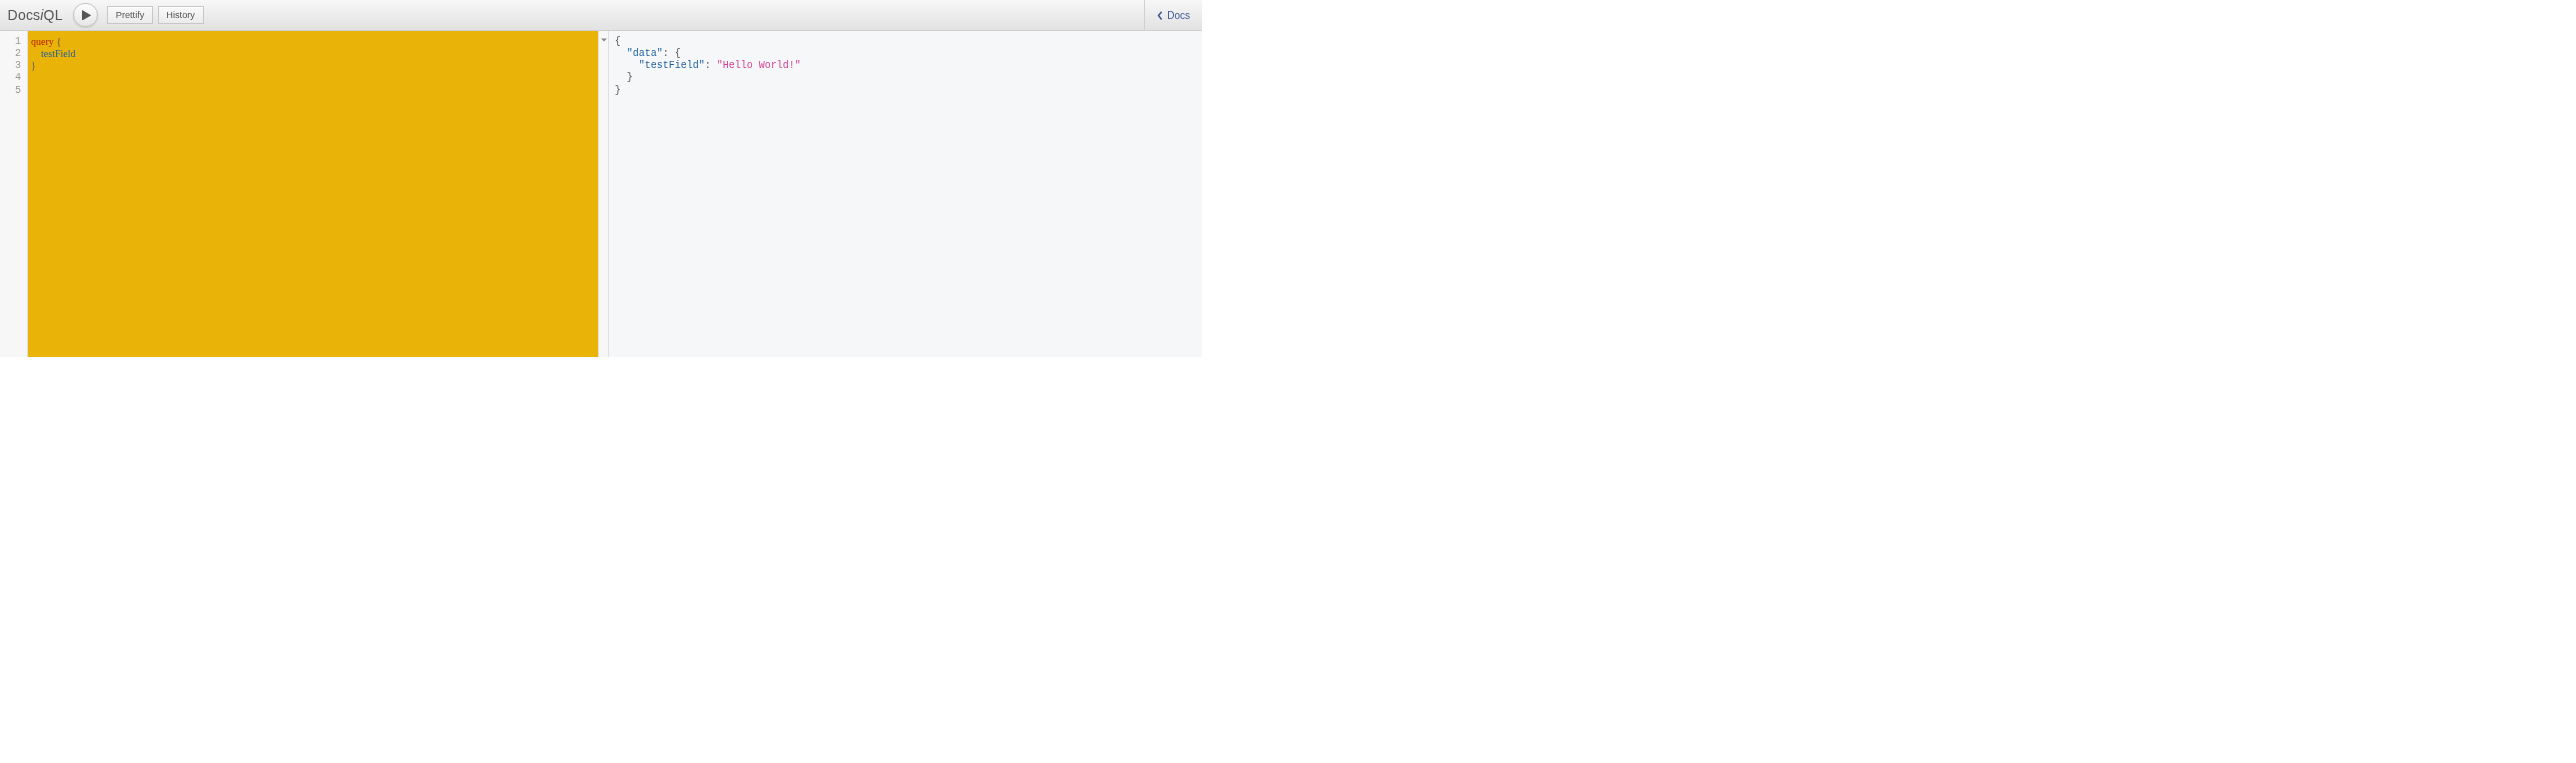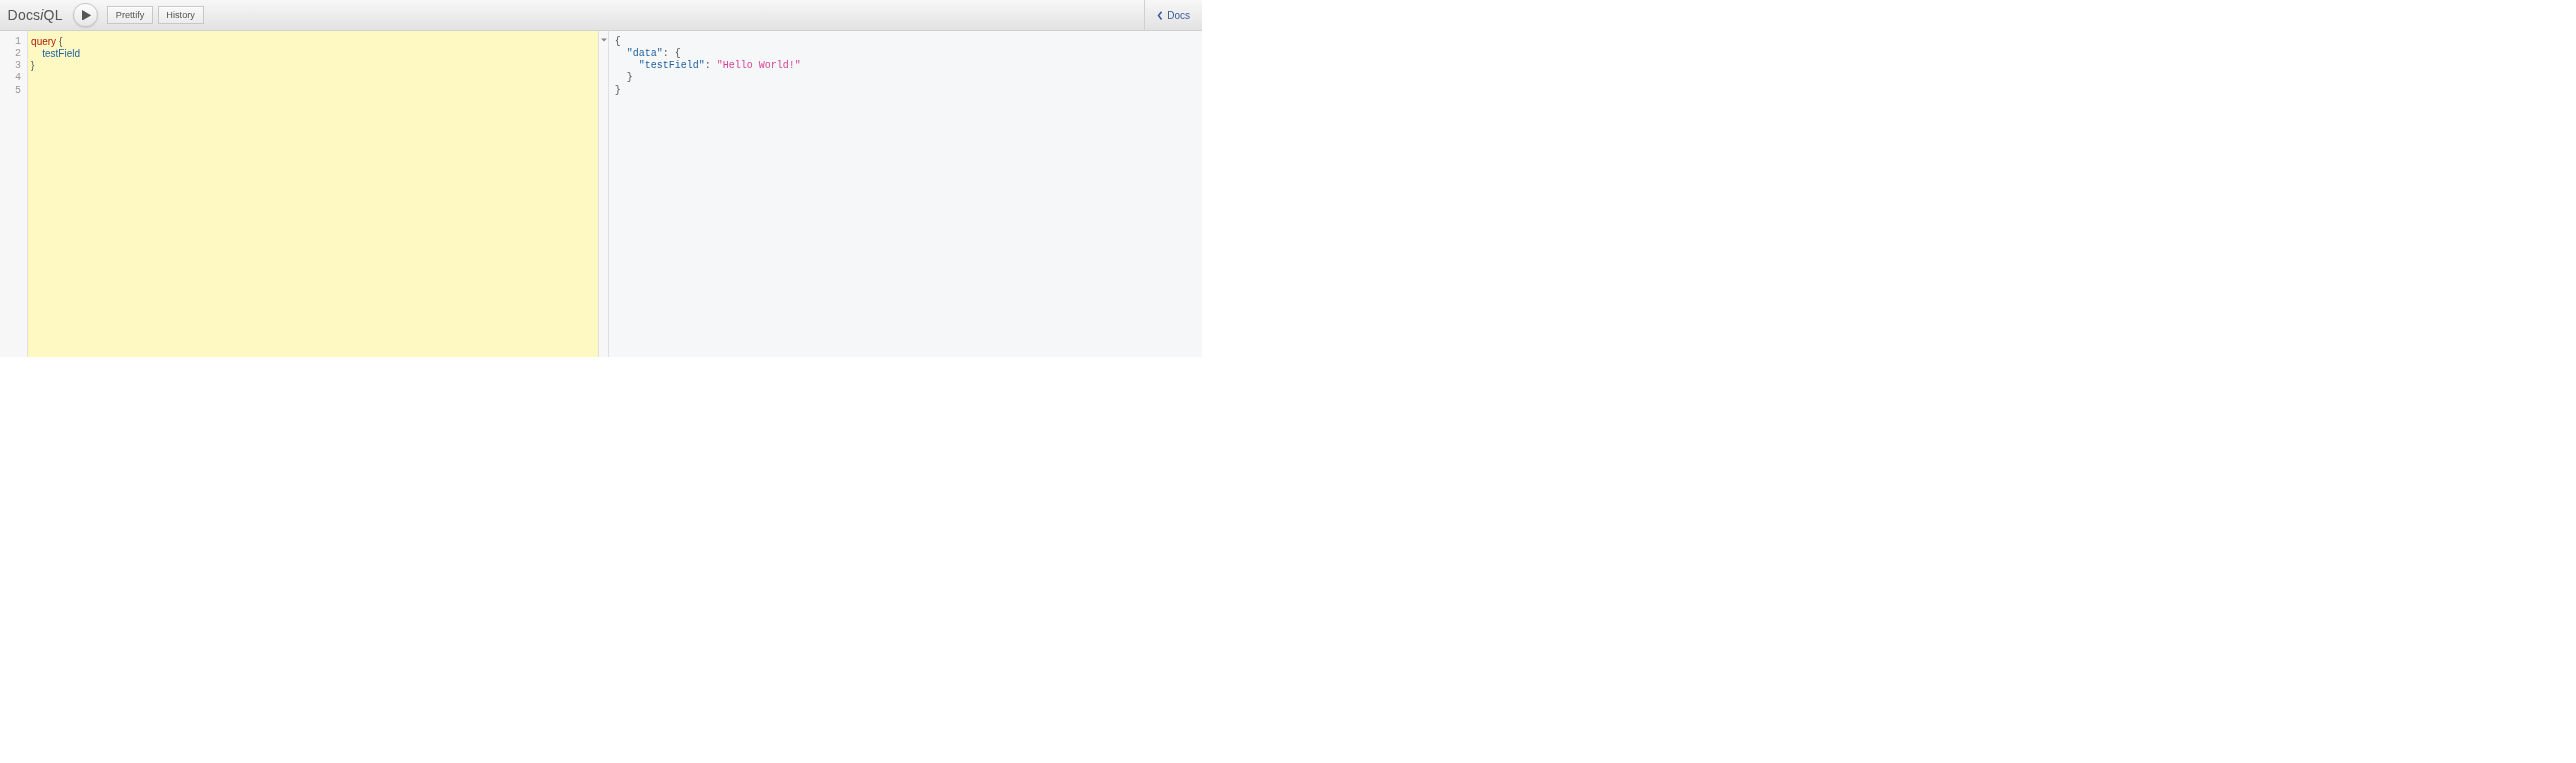--- a/index.html
+++ b/index.html
@@ -103,24 +103,24 @@
     .gutter-line {
       font-family: Consolas, Monaco, "Courier New", monospace;
       font-size: 10px;
       line-height: 12.3px;
       color: #999;
       padding-right: 6.1px;
     }
     .code {
       flex: 1;
       padding: 4.6px 0 0 3.1px;
-      font-family: Liberation Sans, sans-serif;
+      font-family: Liberation Serif, serif;
       font-size: 10px;
       line-height: 12.3px;
-      background: #fef9c3;
+      background: #eab308;
     }
     .code-line {
       white-space: pre;
     }
     .tok-keyword { color: #b11a04; }
     .tok-property { color: #1f61a0; }
     .tok-punct { color: #555; }
     .splitter {
       width: 10.7px;
       background: #f7f7f7;

